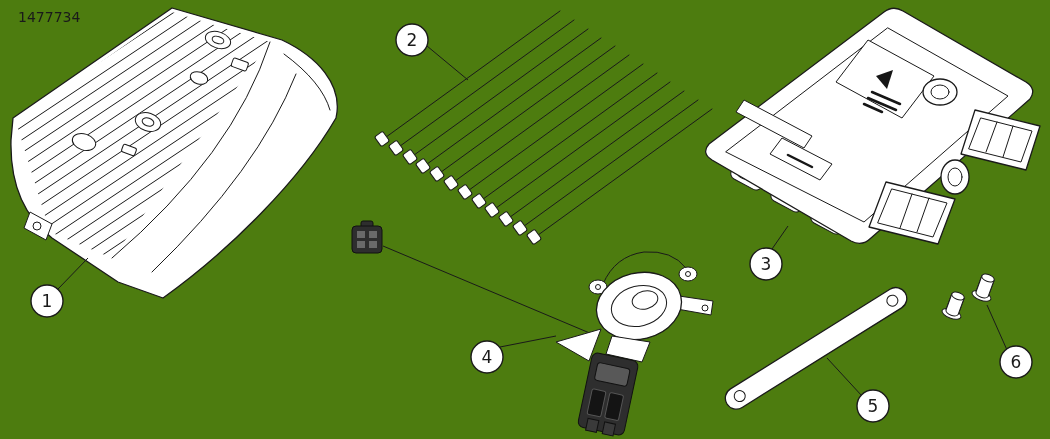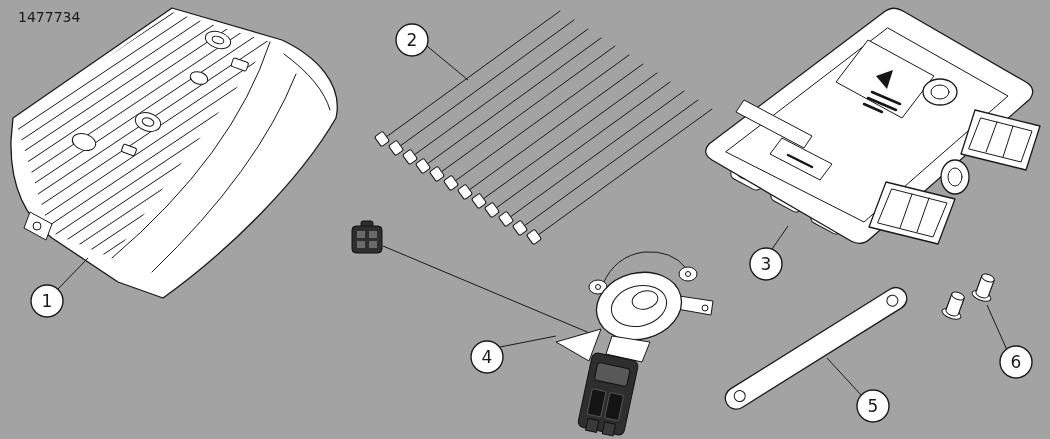--- a/index.html
+++ b/index.html
@@ -1,16 +1,16 @@
 <!DOCTYPE html>
 <html><head>
 <meta charset="utf-8">
 <style>
   html,body{margin:0;padding:0;background:#fff;}
-  .stage{position:relative;width:1050px;height:439px;background:#a3a3a3;overflow:hidden;
+  .stage{position:relative;width:1050px;height:439px;background:#4d7c0f;overflow:hidden;
          font-family:"DejaVu Sans",sans-serif;}
   svg{display:block;}
   .ln{fill:none;stroke:#1a1a1a;stroke-width:1.3;stroke-linecap:round;stroke-linejoin:round;}
   .thin{stroke-width:1;}
   .fw{fill:#ffffff;stroke:#1a1a1a;stroke-width:1.3;stroke-linejoin:round;}
   .fwt{fill:#ffffff;stroke:#1a1a1a;stroke-width:1;stroke-linejoin:round;}
   .darkc{fill:#2e2e2e;stroke:#111111;stroke-width:1;}
   .pin{fill:#6a6a6a;stroke:none;}
   .warn{fill:#161616;stroke:none;}
   .warnln{stroke:#161616;stroke-width:2.5;stroke-linecap:round;fill:none;}

